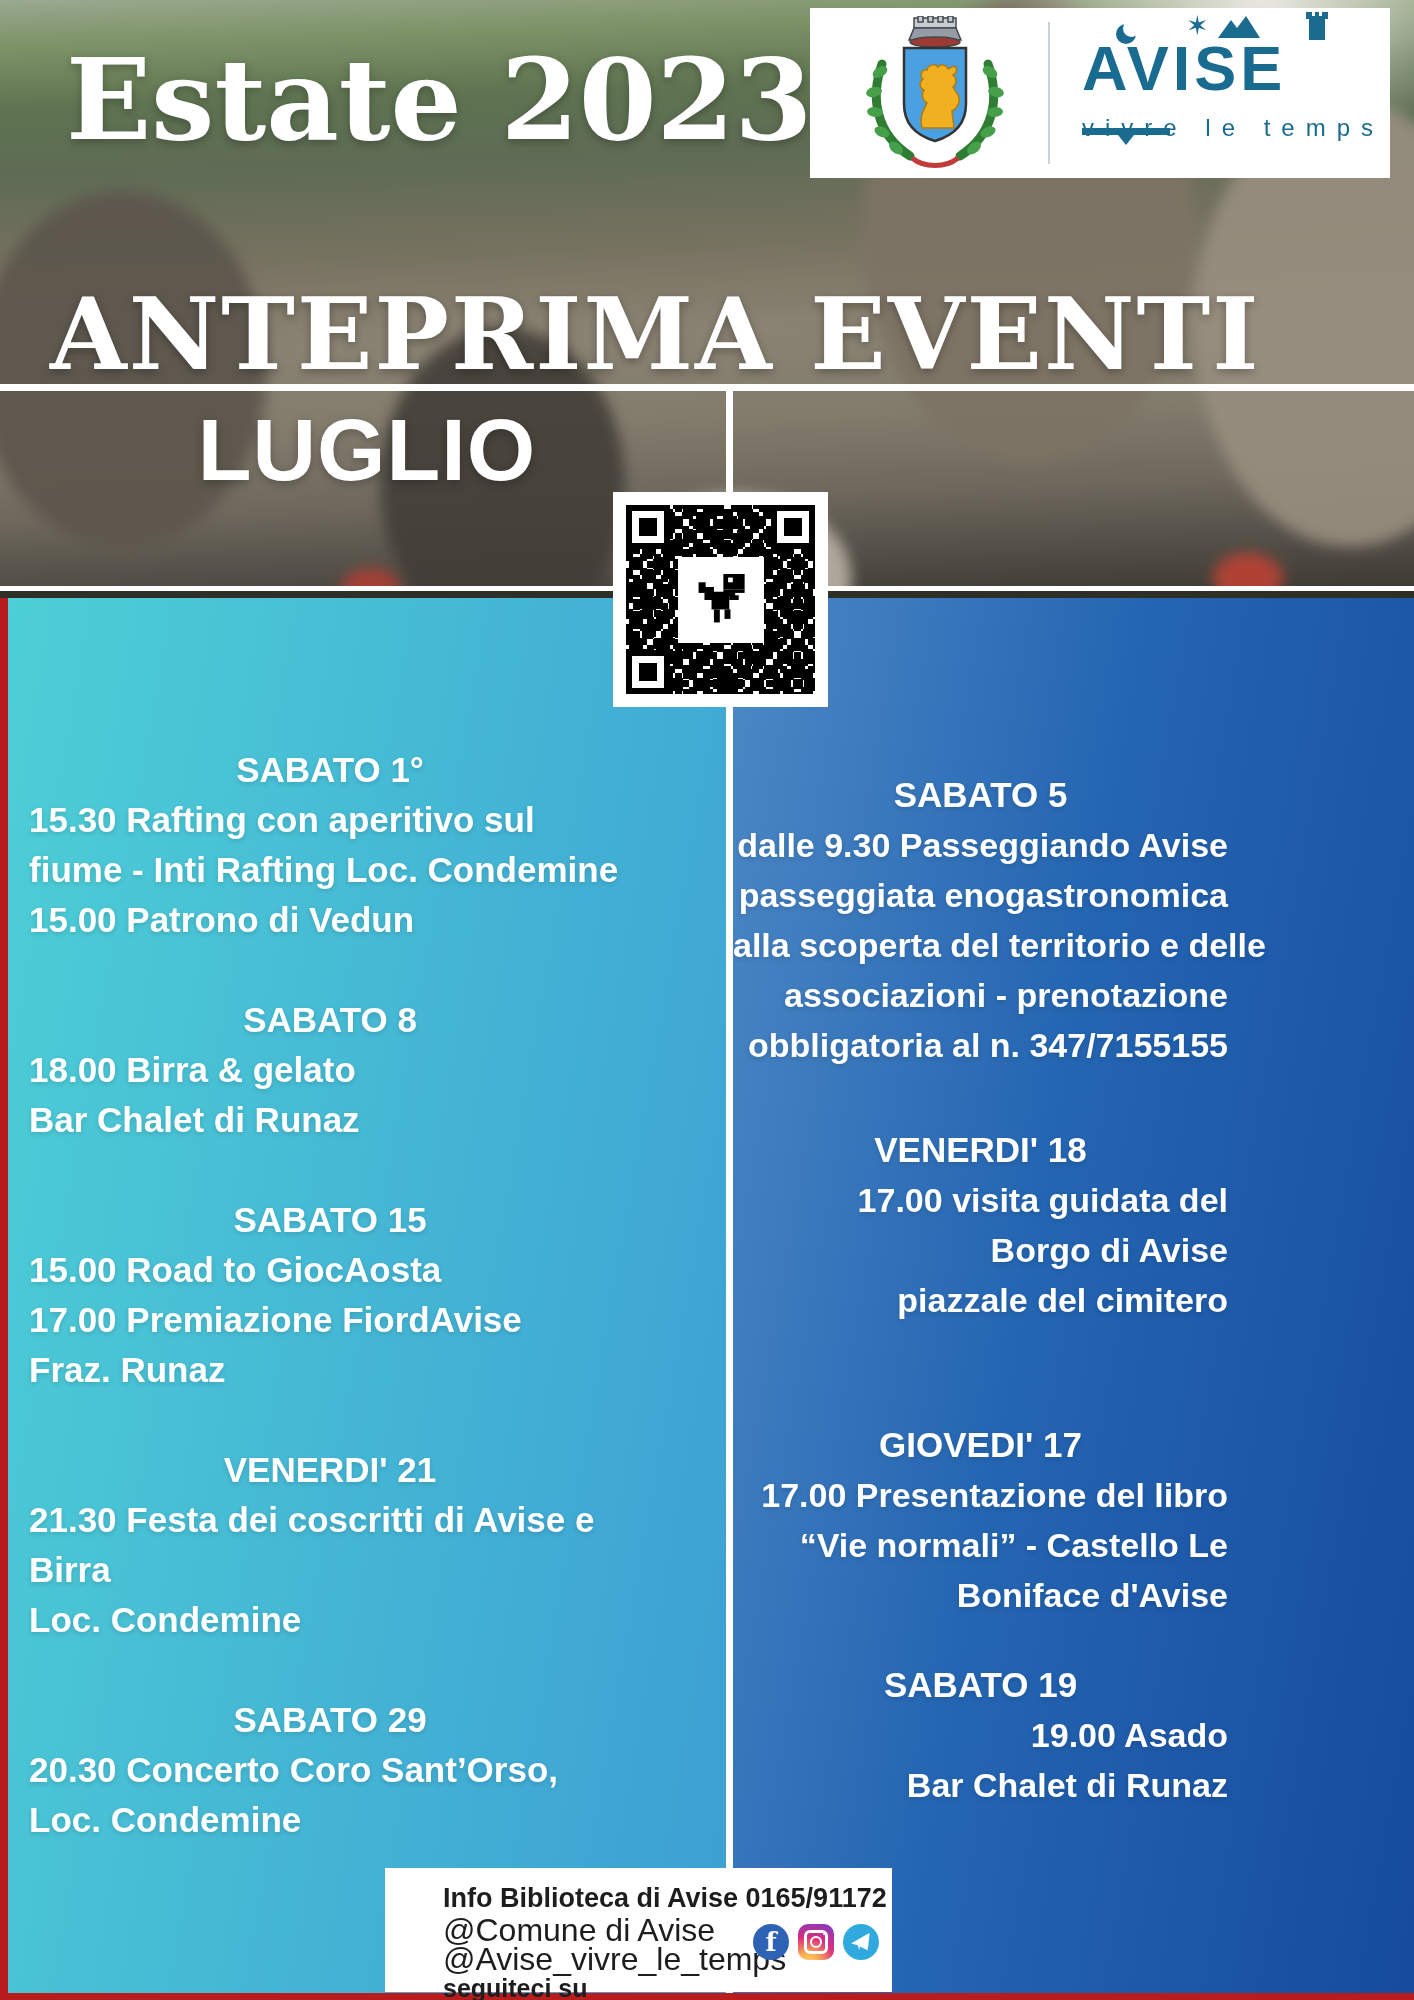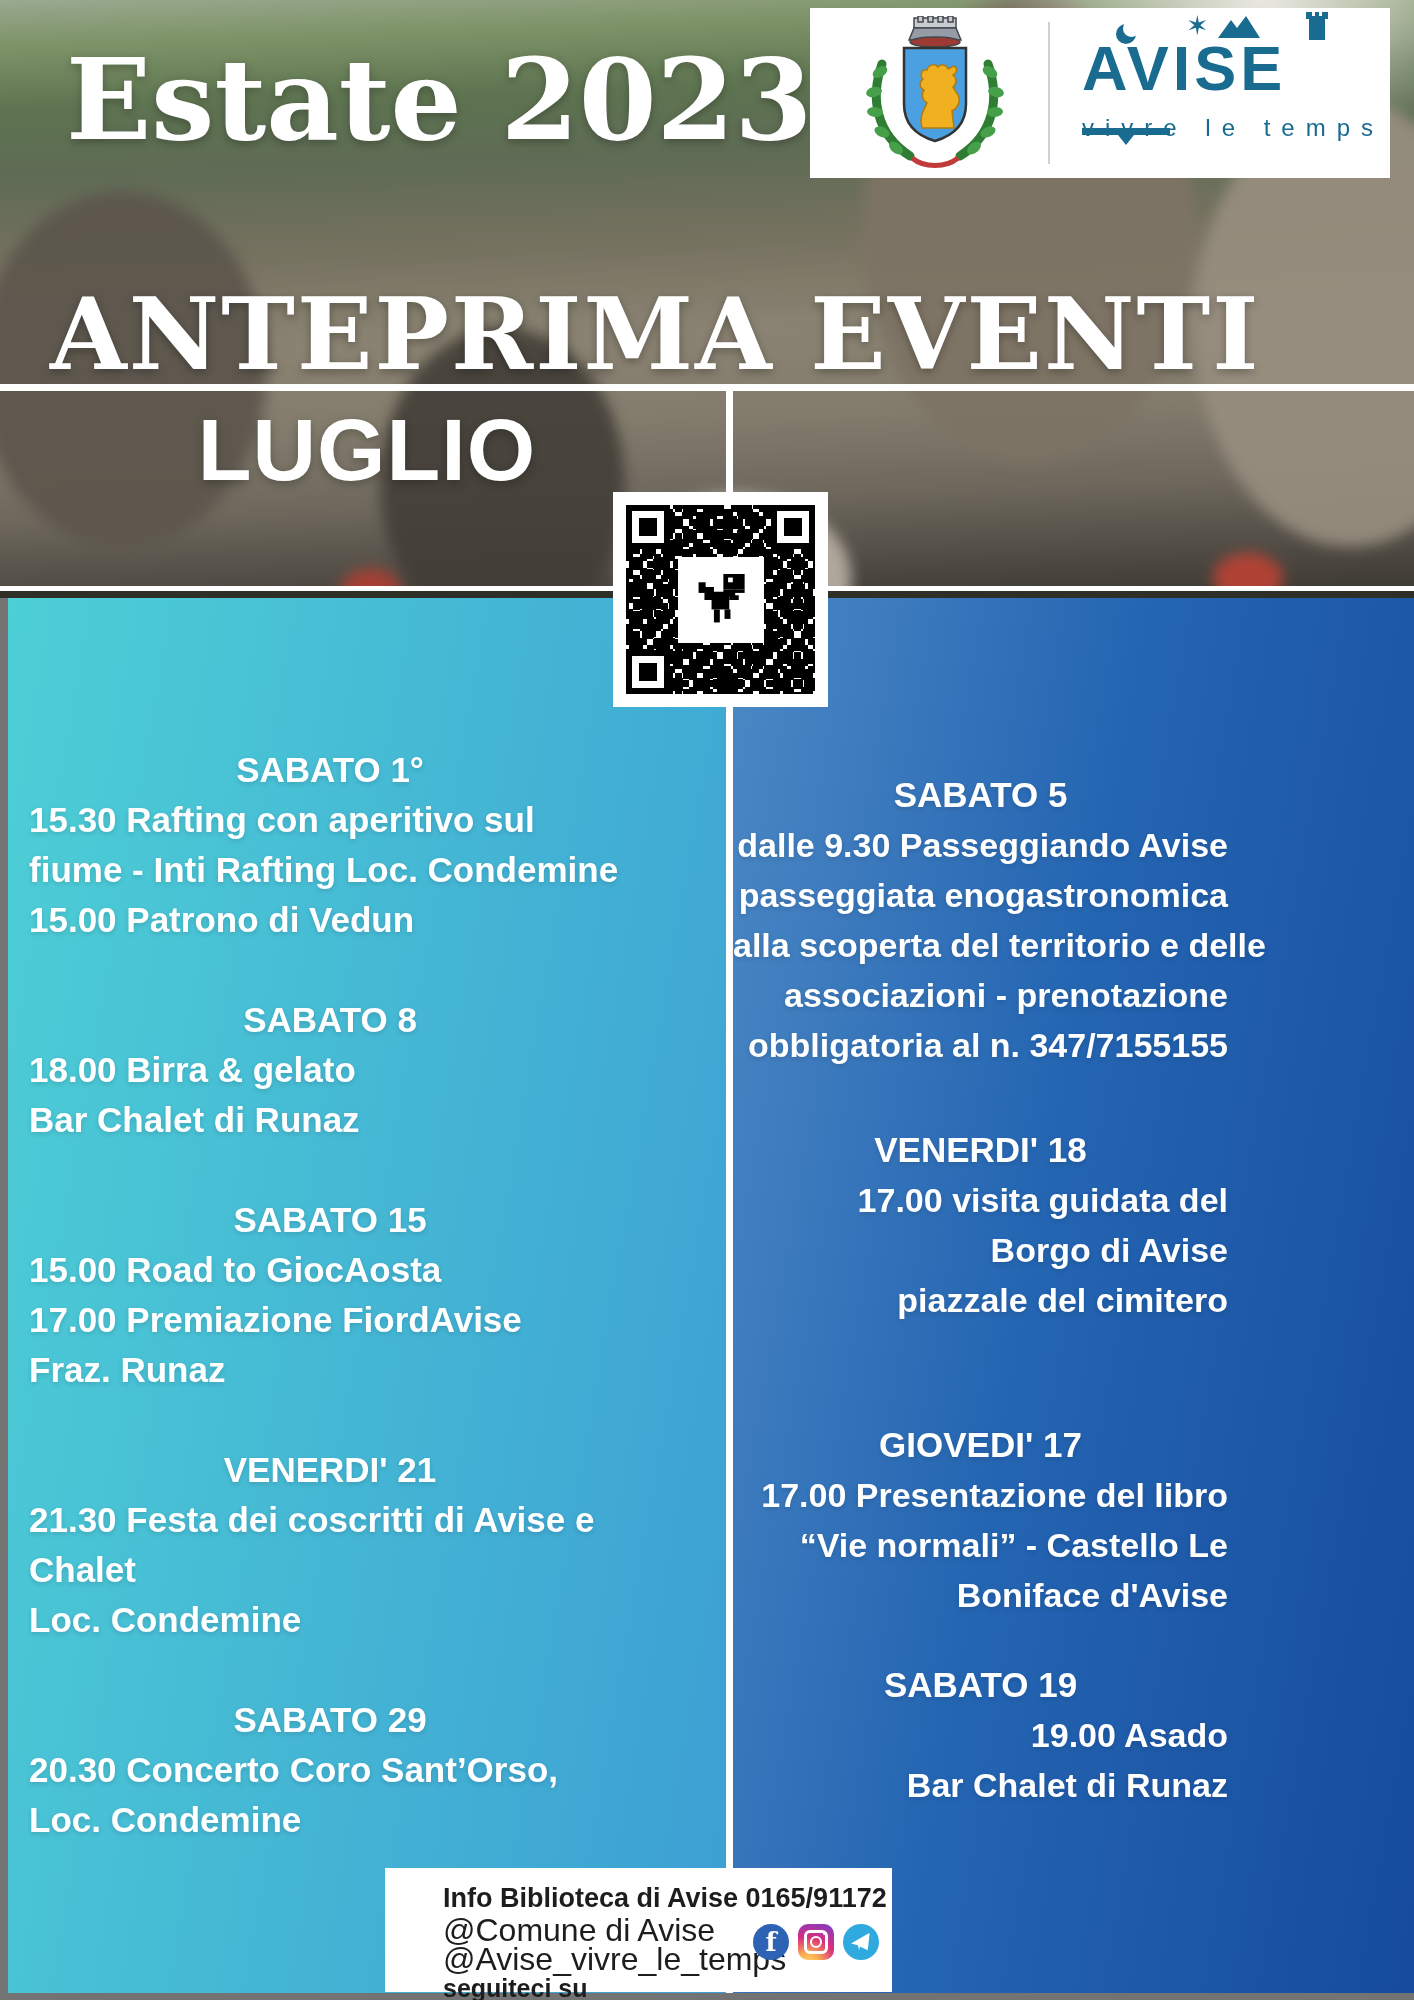--- a/index.html
+++ b/index.html
@@ -1,16 +1,16 @@
 <!DOCTYPE html>
 <html style="--left-gradient-from: #4dcfd6; --left-gradient-to: #3c9fd3; --right-gradient-from: #4c88c5; --right-gradient-to: #164b9d; --logo-teal: #196b90;"><head>
 <meta charset="utf-8">
 <style>
   html,body{margin:0;padding:0;background:#e9e9e9;font-family:"Liberation Sans",sans-serif;}
-  .poster{position:relative;width:1414px;height:2000px;margin:0 auto;background:#737373;overflow:hidden;}
+  .poster{position:relative;width:1414px;height:2000px;margin:0 auto;background:#b91c1c;overflow:hidden;}
 
   
   .photo{position:absolute;left:0;top:0;width:1414px;height:586px;overflow:hidden;background:#7b7a6e;}
   .photo .blur{position:absolute;inset:-24px;filter:blur(7px);
     background:
       radial-gradient(420px 240px at 88% 4%, #eceae4 0%, rgba(236,234,228,0) 60%),
       radial-gradient(300px 420px at 72% 40%, rgba(125,115,100,.95) 0 55%, rgba(125,115,100,0) 56%),
       radial-gradient(280px 400px at 94% 55%, rgba(152,142,127,.9) 0 55%, rgba(152,142,127,0) 56%),
       radial-gradient(260px 320px at 10% 62%, rgba(92,86,76,.95) 0 55%, rgba(92,86,76,0) 56%),
       radial-gradient(220px 280px at 36% 80%, rgba(66,62,55,.9) 0 55%, rgba(66,62,55,0) 56%),
@@ -189,21 +189,21 @@
       </div>
       <div class="ev-block">
         <div class="ev-heading">SABATO 15</div>
         <div class="ev-line">15.00 Road to GiocAosta</div>
         <div class="ev-line">17.00 Premiazione FiordAvise</div>
         <div class="ev-line">Fraz. Runaz</div>
       </div>
       <div class="ev-block">
         <div class="ev-heading">VENERDI' 21</div>
         <div class="ev-line">21.30 Festa dei coscritti di Avise e</div>
-        <div class="ev-line">Chalet</div>
+        <div class="ev-line">Birra</div>
         <div class="ev-line">Loc. Condemine</div>
       </div>
       <div class="ev-block">
         <div class="ev-heading">SABATO 29</div>
         <div class="ev-line">20.30 Concerto Coro Sant’Orso,</div>
         <div class="ev-line">Loc. Condemine</div>
       </div>
     </div>
   <div class="events-host col-right">
       <div class="ev-block">

